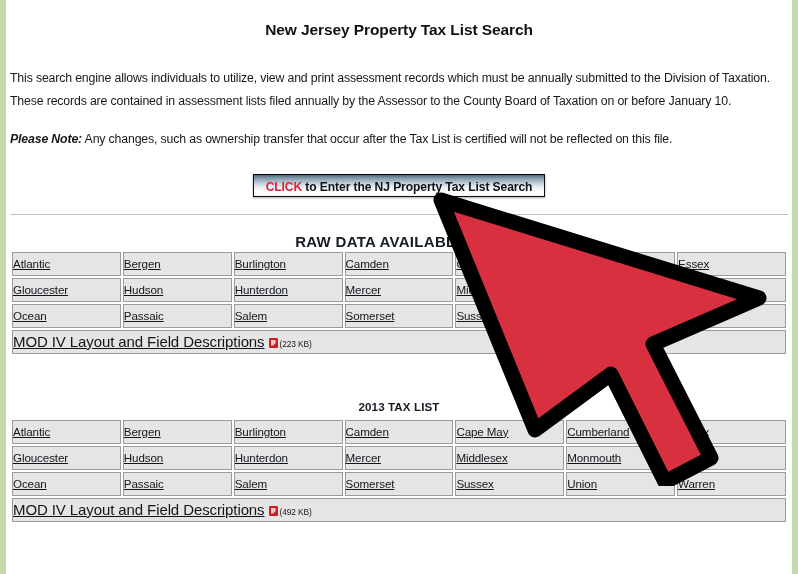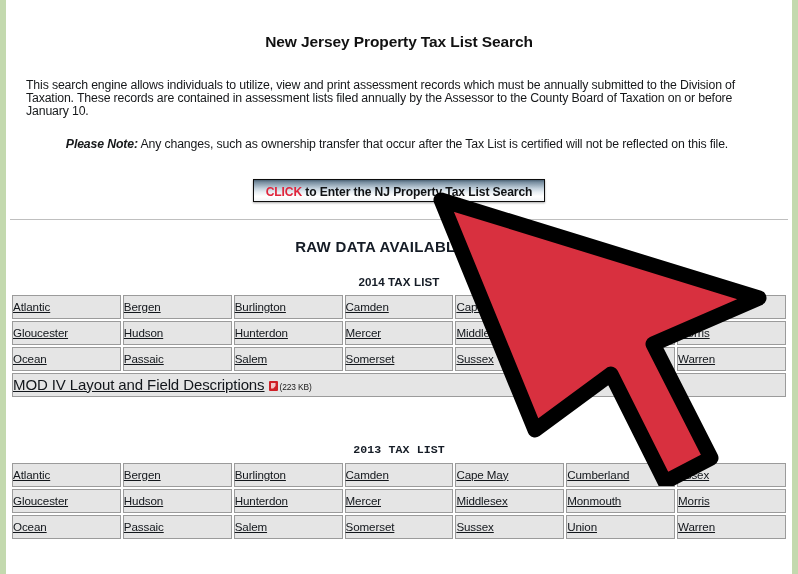--- a/index.html
+++ b/index.html
@@ -31,42 +31,41 @@
     box-sizing: border-box;
   }
 
   
   .page-title {
     text-align: center;
     font-size: 15.5px;
     font-weight: bold;
     color: #111111;
     letter-spacing: -0.1px;
-    margin: 25px 0 0 0;
+    margin: 13px 0 0 0;
     padding: 0;
   }
 
   .intro-block {
     margin-top: 28px;
     padding: 0 4px 0 0;
   }
   .intro-para {
     font-size: 12.3px;
-    line-height: 13px;
+    line-height: 23px;
     color: #16181a;
-    margin: 16px;
+    margin: 0;
     letter-spacing: -0.15px;
   }
   .note-para {
     font-size: 12.3px;
     line-height: 15.6px;
     color: #16181a;
     margin: 19px 0 0 0;
     letter-spacing: -0.15px;
-    text-align: center;
   }
   .note-label {
     font-weight: bold;
     font-style: italic;
   }
 
   
   .cta-wrap {
     text-align: center;
     margin-top: 26px;
@@ -114,21 +113,20 @@
   .list-heading {
     text-align: center;
     font-size: 11.6px;
     font-weight: bold;
     color: #151c26;
     letter-spacing: 0.1px;
     margin: 20px 0 5px 0;
   }
   .list-heading.second {
     margin-top: 44px;
-    font-family: Liberation Mono, monospace;
   }
 
   
   table.county-table {
     width: 100%;
     border-collapse: separate;
     border-spacing: 2px 2px;
     table-layout: fixed;
     margin: 0;
   }
@@ -207,21 +205,20 @@
 
     <div class="cta-wrap">
       <span class="cta-button"><span class="cta-click">CLICK</span><span> to Enter the NJ Property Tax List Search</span></span>
     </div>
 
     <hr class="section-rule">
 
     <h2 class="raw-heading">RAW DATA AVAILABLE FOR</h2>
 
     <div id="tax-lists">
-        <div class="list-heading">2014 TAX LIST</div>
         <table class="county-table">
           <tbody>
             <tr>
               <td class="county-cell"><a>Atlantic</a></td>
               <td class="county-cell"><a>Bergen</a></td>
               <td class="county-cell"><a>Burlington</a></td>
               <td class="county-cell"><a>Camden</a></td>
               <td class="county-cell"><a>Cape May</a></td>
               <td class="county-cell"><a>Cumberland</a></td>
               <td class="county-cell"><a>Essex</a></td>
@@ -272,20 +269,23 @@
             </tr>
             <tr>
               <td class="county-cell"><a>Ocean</a></td>
               <td class="county-cell"><a>Passaic</a></td>
               <td class="county-cell"><a>Salem</a></td>
               <td class="county-cell"><a>Somerset</a></td>
               <td class="county-cell"><a>Sussex</a></td>
               <td class="county-cell"><a>Union</a></td>
               <td class="county-cell"><a>Warren</a></td>
             </tr>
+            <tr>
+              <td class="layout-cell" colspan="7"><a>MOD IV Layout and Field Descriptions</a><span class="pdf-icon"></span><span class="pdf-size">(492 KB)</span></td>
+            </tr>
           </tbody>
         </table>
       </div>
 
   </div>
 
   <svg id="cursor-arrow" viewBox="0 0 368 300">
     <polygon points="22,14 340,112 234,158 292,272 246,296 192,188 116,244" fill="#d8303f" stroke="#000000" stroke-width="15" stroke-linejoin="round"></polygon>
   </svg>
 </div>

